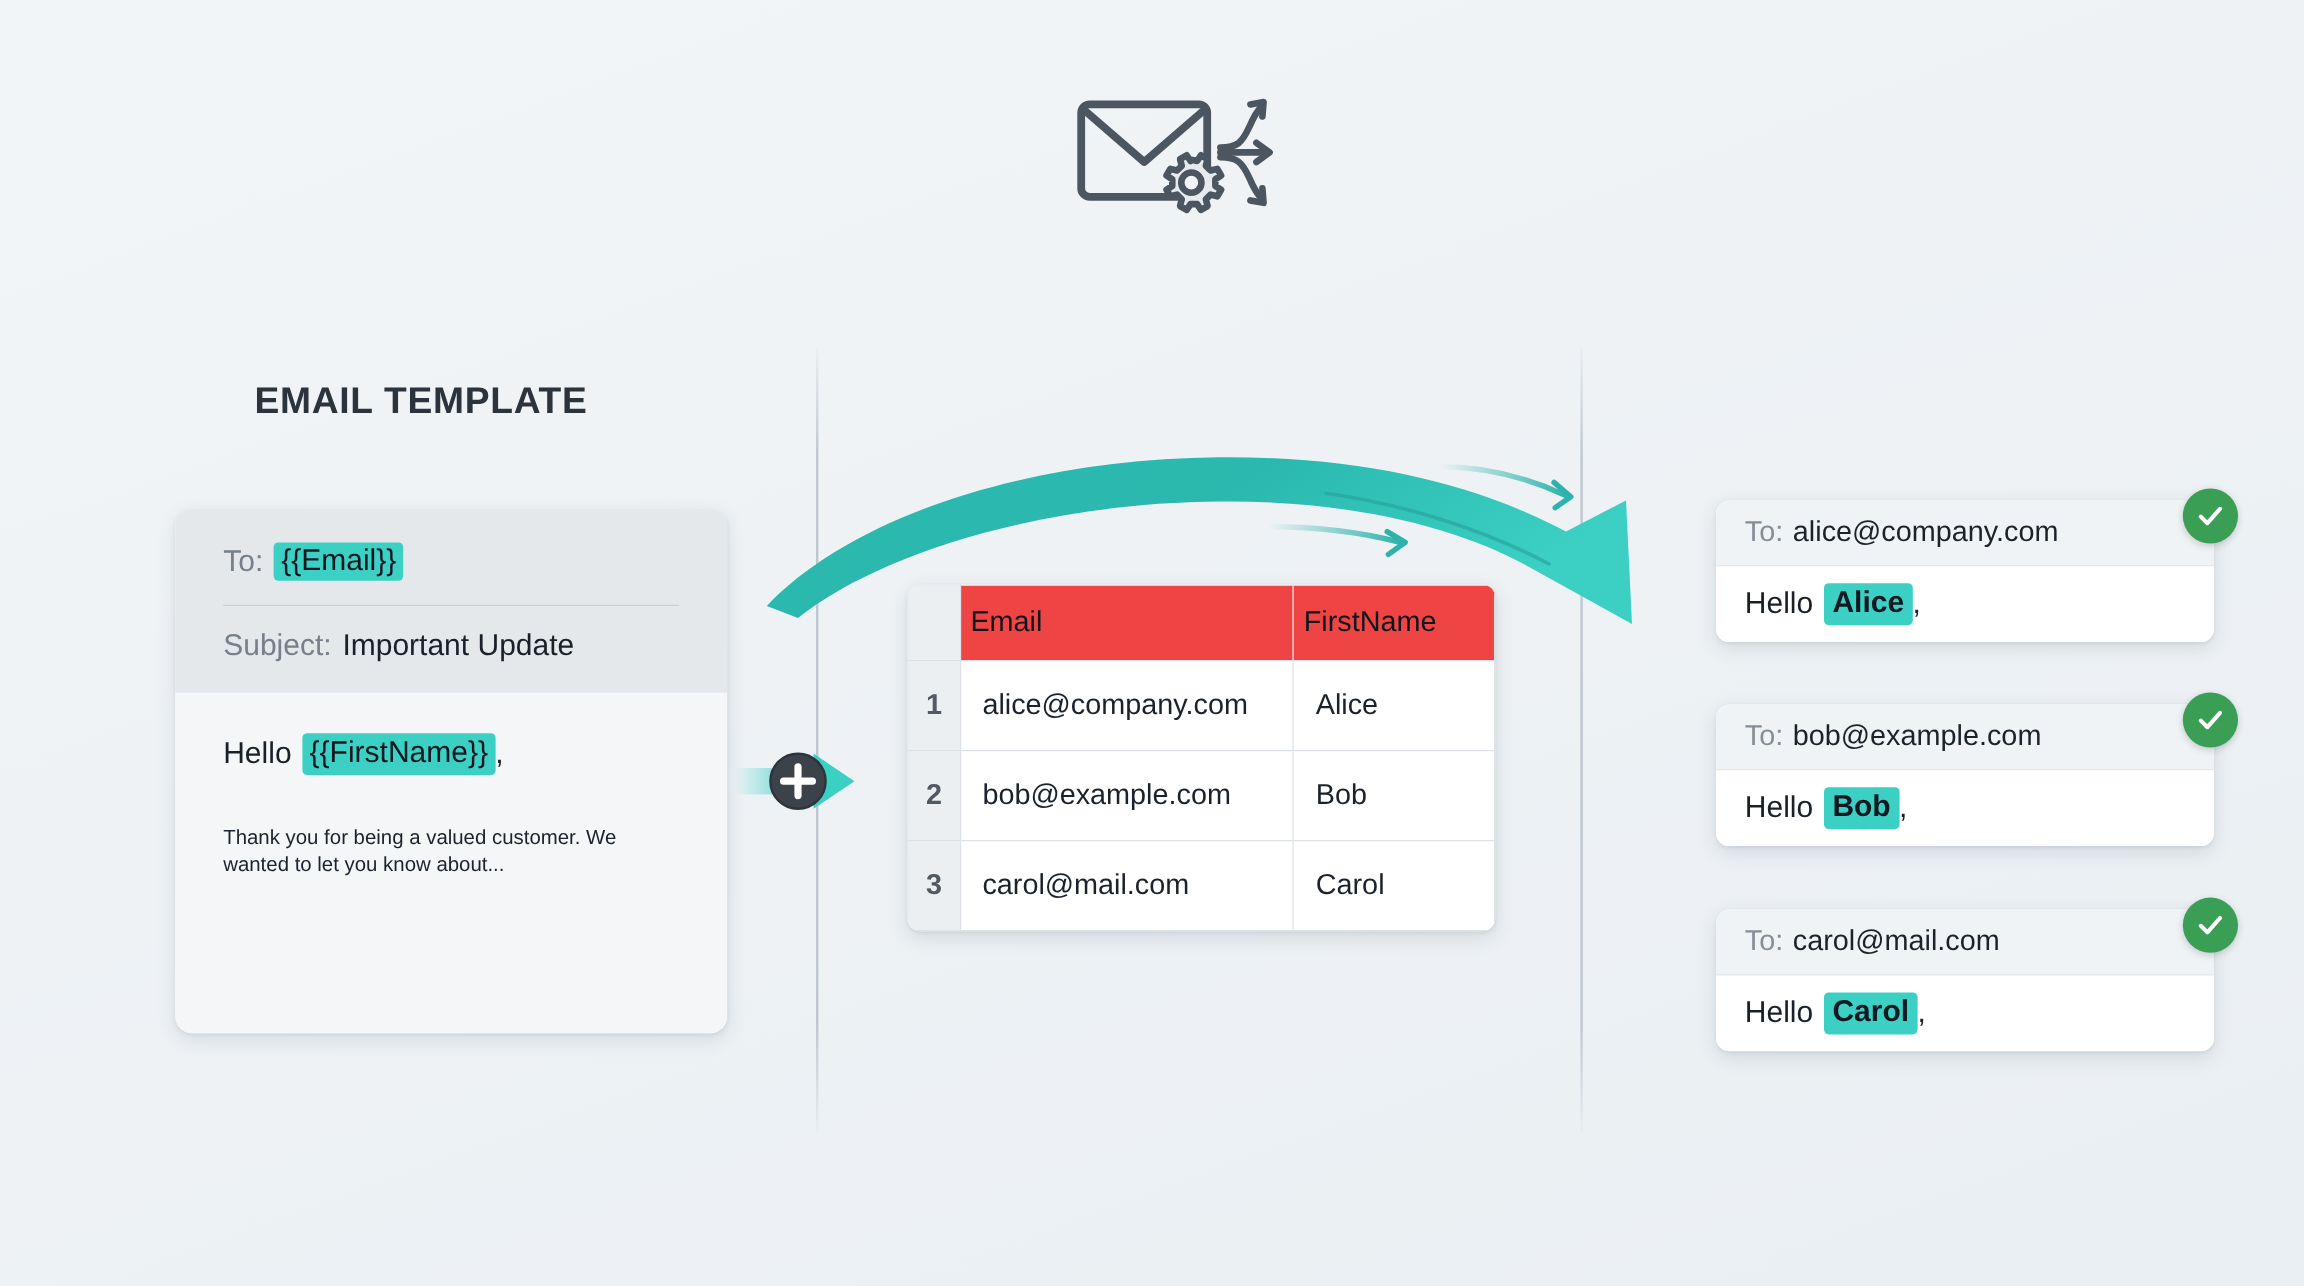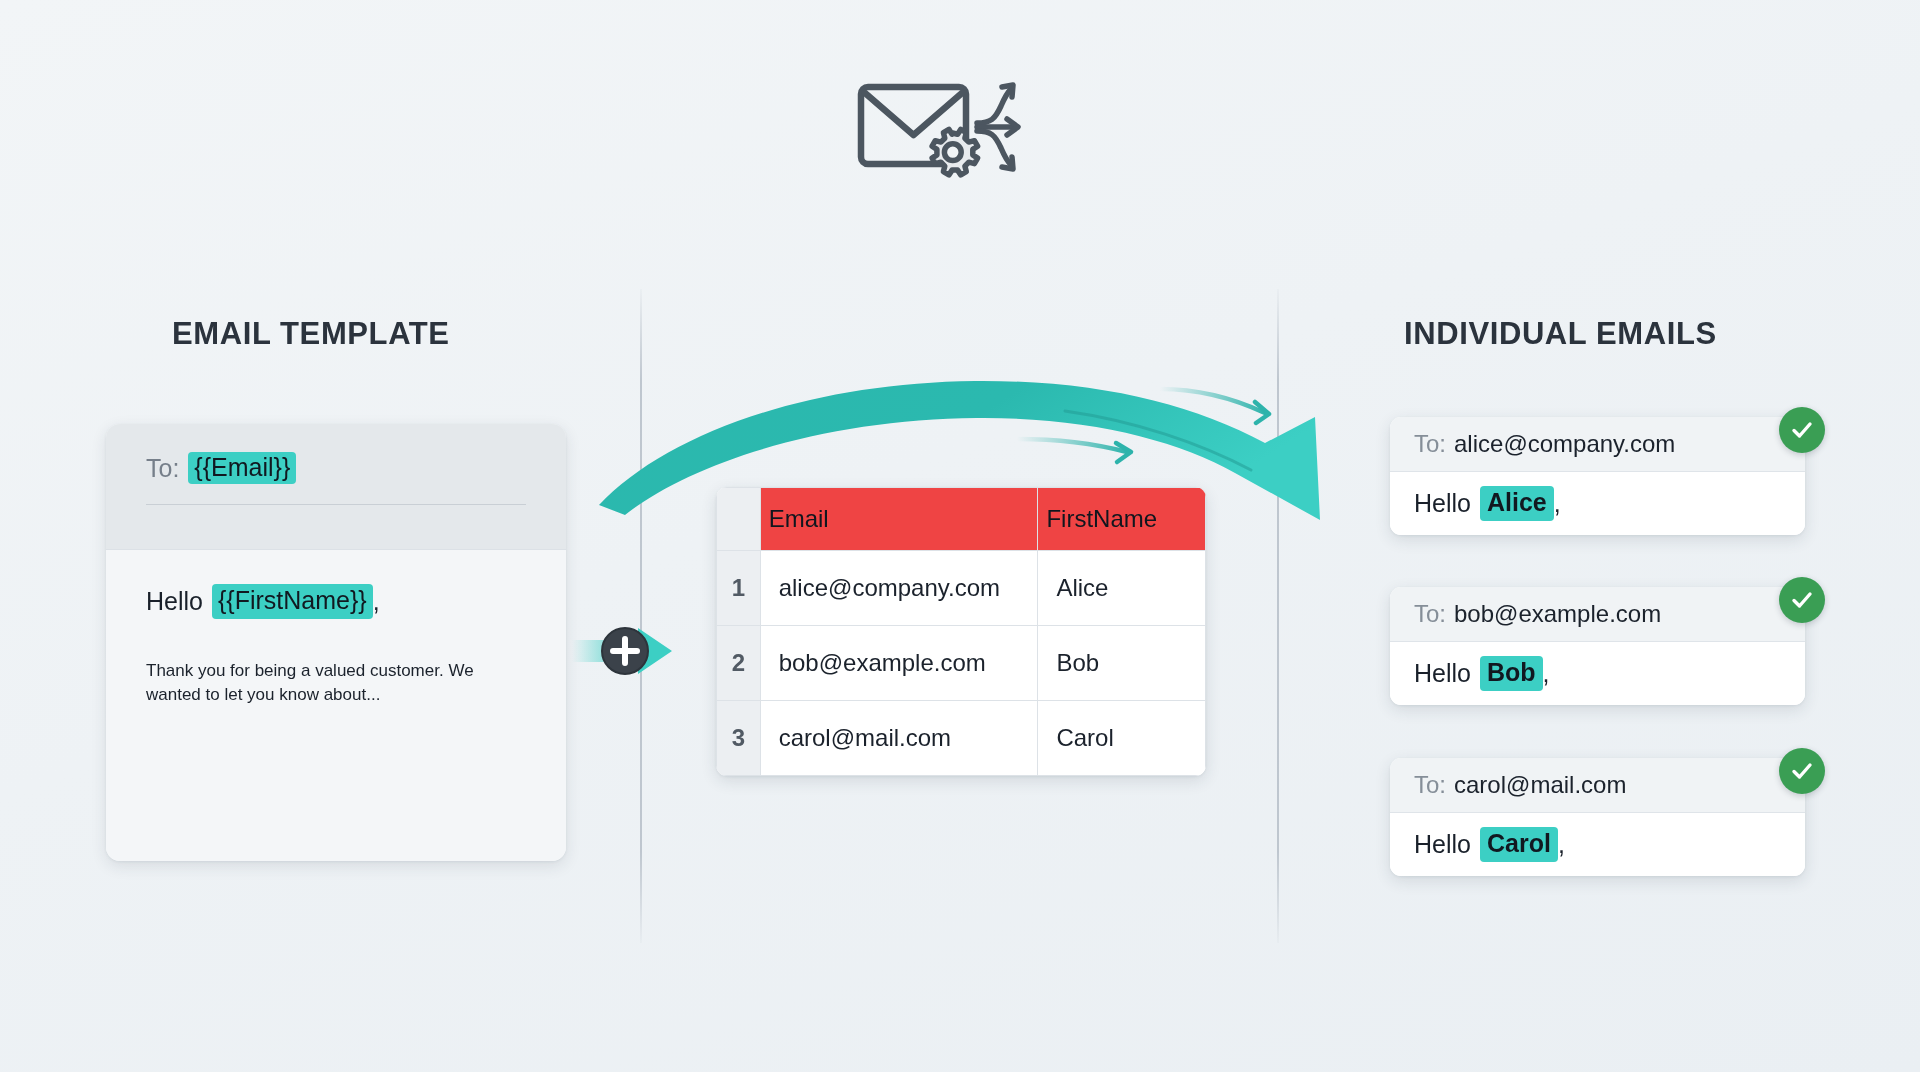--- a/index.html
+++ b/index.html
@@ -15,20 +15,21 @@
     background: linear-gradient(160deg, #f2f5f7 0%, #eef2f5 45%, #eaeff3 100%);
     position: relative;
     -webkit-font-smoothing: antialiased;
   }
 
   #stage {
     position: absolute;
     inset: 0;
     width: 1567px;
     height: 1072px;
+    margin-left: 40px;
   }
 
   
   #header-icon {
     position: absolute;
     left: 855px;
     top: 75px;
     width: 200px;
     height: 115px;
   }
@@ -260,32 +261,35 @@
       <path d="M122 48 C136 48 140 44 146 31 C149 24 152 18 156 14" stroke="#4c5660" stroke-width="5.5" fill="none" stroke-linecap="round"></path>
       <path d="M147 12 L158 10 L157 22" stroke="#4c5660" stroke-width="5.5" fill="none" stroke-linecap="round" stroke-linejoin="round"></path>
       <path d="M122 52 L160 52" stroke="#4c5660" stroke-width="5.5" stroke-linecap="round"></path>
       <path d="M152 44 L163 52 L152 60" stroke="#4c5660" stroke-width="5.5" fill="none" stroke-linecap="round" stroke-linejoin="round"></path>
       <path d="M122 56 C136 56 140 60 146 73 C149 80 152 86 156 90" stroke="#4c5660" stroke-width="5.5" fill="none" stroke-linecap="round"></path>
       <path d="M147 92 L158 94 L157 82" stroke="#4c5660" stroke-width="5.5" fill="none" stroke-linecap="round" stroke-linejoin="round"></path>
     </svg>
   </div>
 
   <div class="col-heading" id="heading-template">EMAIL TEMPLATE</div>
-  <div class="col-heading" id="heading-emails">INDIVIDUAL EMAILS</div>
 
   <div class="divider" id="divider-left"></div>
   <div class="divider" id="divider-right"></div>
 
   <div id="template-card">
     <div id="template-header">
       <div class="tpl-line">
         <span class="tpl-label">To:</span>
         <span class="merge-tag">{{Email}}</span>
       </div>
       <div id="template-rule"></div>
+      <div class="tpl-line">
+        <span class="tpl-label">Subject:</span>
+        <span>Important Update</span>
+      </div>
     </div>
     <div id="template-body">
       <div id="template-greeting">
         <span class="pre">Hello</span>
         <span class="merge-tag">{{FirstName}}</span>
         <span>,</span>
       </div>
       <div id="template-paragraph">Thank you for being a valued customer. We wanted to let you know about...</div>
     </div>
   </div>

